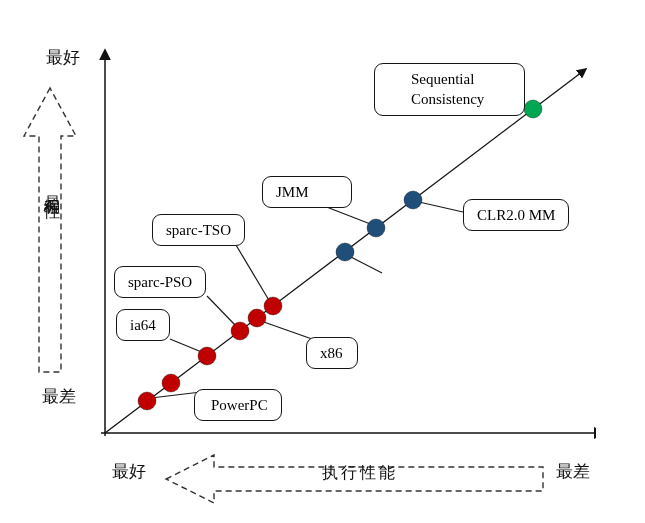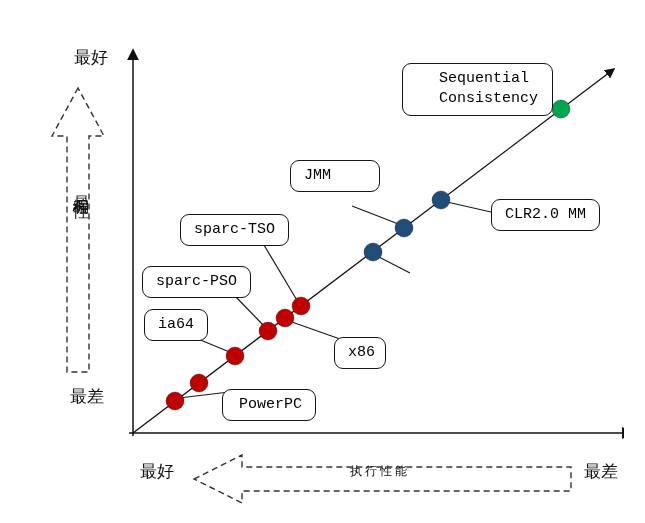--- a/index.html
+++ b/index.html
@@ -1,21 +1,21 @@
 <!DOCTYPE html>
 <html><head>
 <meta charset="utf-8">
 <style>
   html,body{margin:0;padding:0;background:#fff;}
   #page{position:relative;width:596px;height:523px;background:#fff;overflow:hidden;
-        font-family:Liberation Mono, monospace;color:#111;margin-left:28px;}
+        font-family:Liberation Serif, serif;color:#111;}
   #plot{position:absolute;left:0;top:0;z-index:1;}
   .lbl{position:absolute;z-index:3;font-size:17px;color:#111;white-space:nowrap;}
   .lbl-vertical{writing-mode:vertical-rl;text-orientation:upright;letter-spacing:3px;font-size:16px;}
-  .lbl-perf{letter-spacing:3px;font-size:12px;}
+  .lbl-perf{letter-spacing:3px;font-size:16px;}
   .callout{position:absolute;z-index:4;background:#fff;border:1.4px solid #151515;
            border-radius:9px;padding:5px 13px;font-size:15px;line-height:1.35;
            white-space:nowrap;color:#000;}
   .callout.wrap{white-space:normal;padding-left:36px;}
 </style>
 </head>
 <body>
 
 <div id="page">
 
@@ -62,20 +62,20 @@
 
   <div class="lbl" style="left:46px;top:46px;">最好</div>
   <div class="lbl" style="left:42px;top:385px;">最差</div>
   <div class="lbl lbl-vertical" style="left:41px;top:182px;">易编程性</div>
 
   <div class="lbl" style="left:112px;top:460px;">最好</div>
   <div class="lbl" style="left:556px;top:460px;">最差</div>
   <div class="lbl lbl-perf" style="left:322px;top:463px;">执行性能</div>
 
 <div class="callout wrap" style="left: 374px; top: 63px; width: 100px;">Sequential Consistency</div>
-    <div class="callout" style="left: 262px; top: 160px; width: 62px;">JMM</div>
+    <div class="callout" style="left: 262px; top: 176px; width: 62px;">JMM</div>
     <div class="callout" style="left: 463px; top: 199px;">CLR2.0 MM</div>
     <div class="callout" style="left: 114px; top: 266px;">sparc-PSO</div>
     <div class="callout" style="left: 152px; top: 214px;">sparc-TSO</div>
     <div class="callout" style="left: 116px; top: 309px;">ia64</div>
     <div class="callout" style="left: 306px; top: 337px; width: 24px;">x86</div>
     <div class="callout" style="left: 194px; top: 389px; padding-left: 16px;">PowerPC</div>
   </div>
 
 </body></html>

